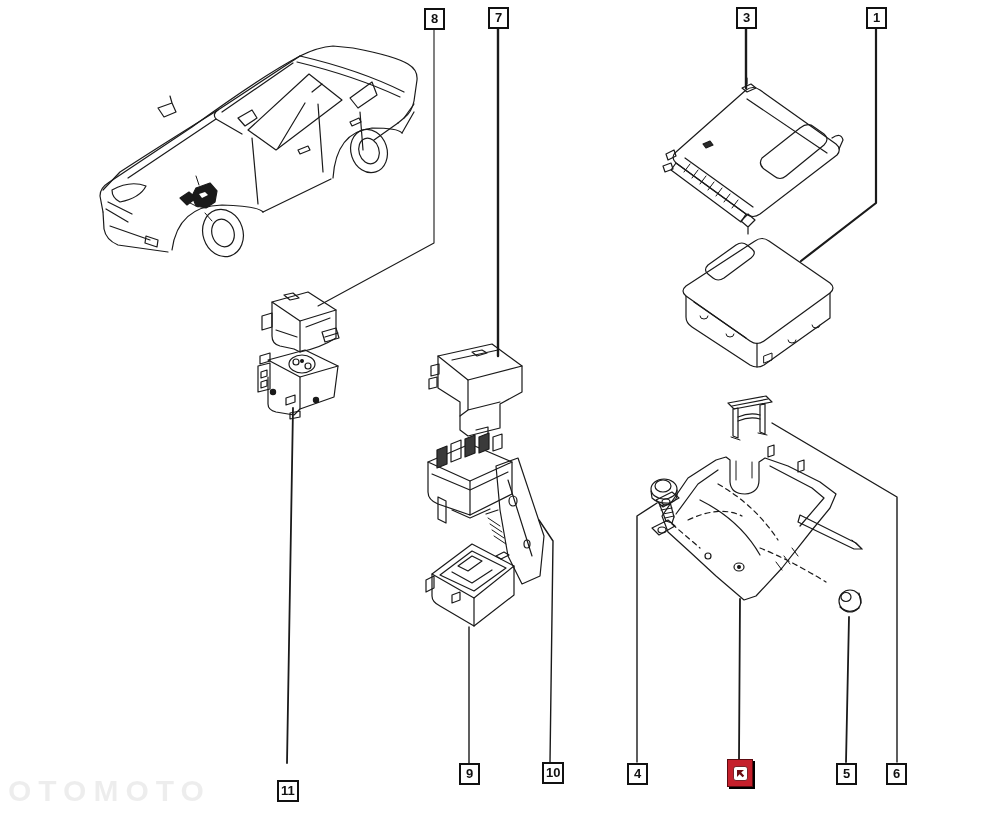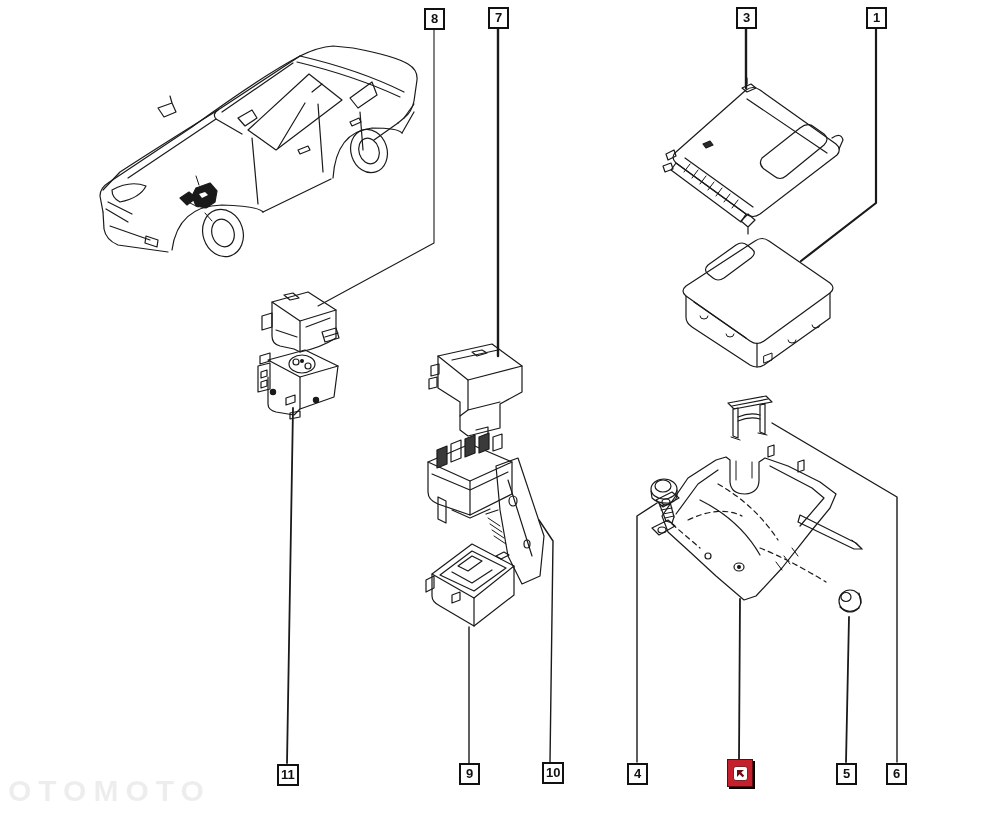--- a/index.html
+++ b/index.html
@@ -261,21 +261,21 @@
       <ellipse cx="846" cy="597" rx="5" ry="4.5"></ellipse>
       <path d="M840,607 Q849,615 859,608"></path>
       <path d="M859,593 L861,603"></path>
     </g>
   </svg>
 
   <div class="callout" style="left:424px;top:8px">8</div>
   <div class="callout" style="left:488px;top:7px">7</div>
   <div class="callout" style="left:736px;top:7px">3</div>
   <div class="callout" style="left:866px;top:7px">1</div>
-  <div class="callout" style="left:277px;top:764px">11</div>
+  <div class="callout" style="left:277px;top:780px">11</div>
   <div class="callout" style="left:459px;top:763px">9</div>
   <div class="callout" style="left:542px;top:762px">10</div>
   <div class="callout" style="left:627px;top:763px">4</div>
   <div class="callout" style="left:836px;top:763px">5</div>
   <div class="callout" style="left:886px;top:763px">6</div>
 
   <div class="callout-marker" style="left:727px;top:759px">
     <svg width="15" height="15" viewBox="0 0 15 15">
       <rect x="0.5" y="0.5" width="14" height="14" rx="2.5" fill="#ffffff" stroke="#5d0a10" stroke-width="0.8"></rect>
       <path d="M4,11 L4,4 L11,4 L8.2,6.6 L11.2,9.8 L9.6,11.3 L6.6,8.2 Z" fill="#6b0c12"></path>

